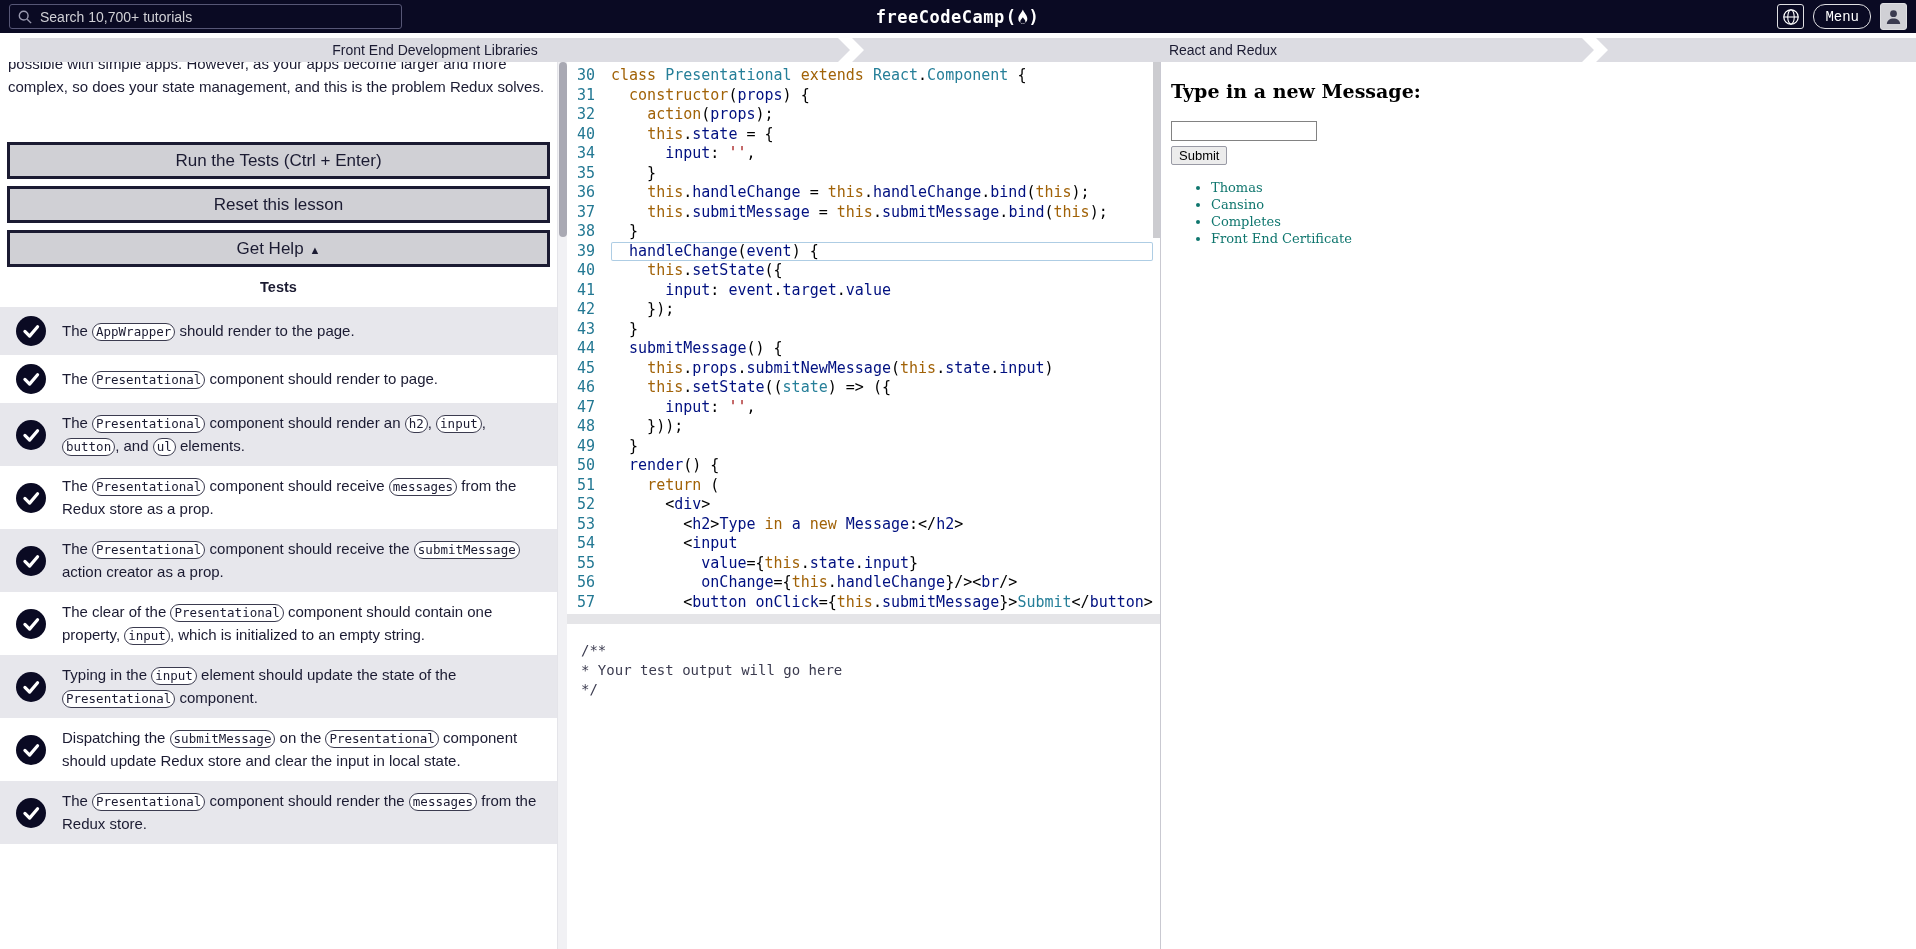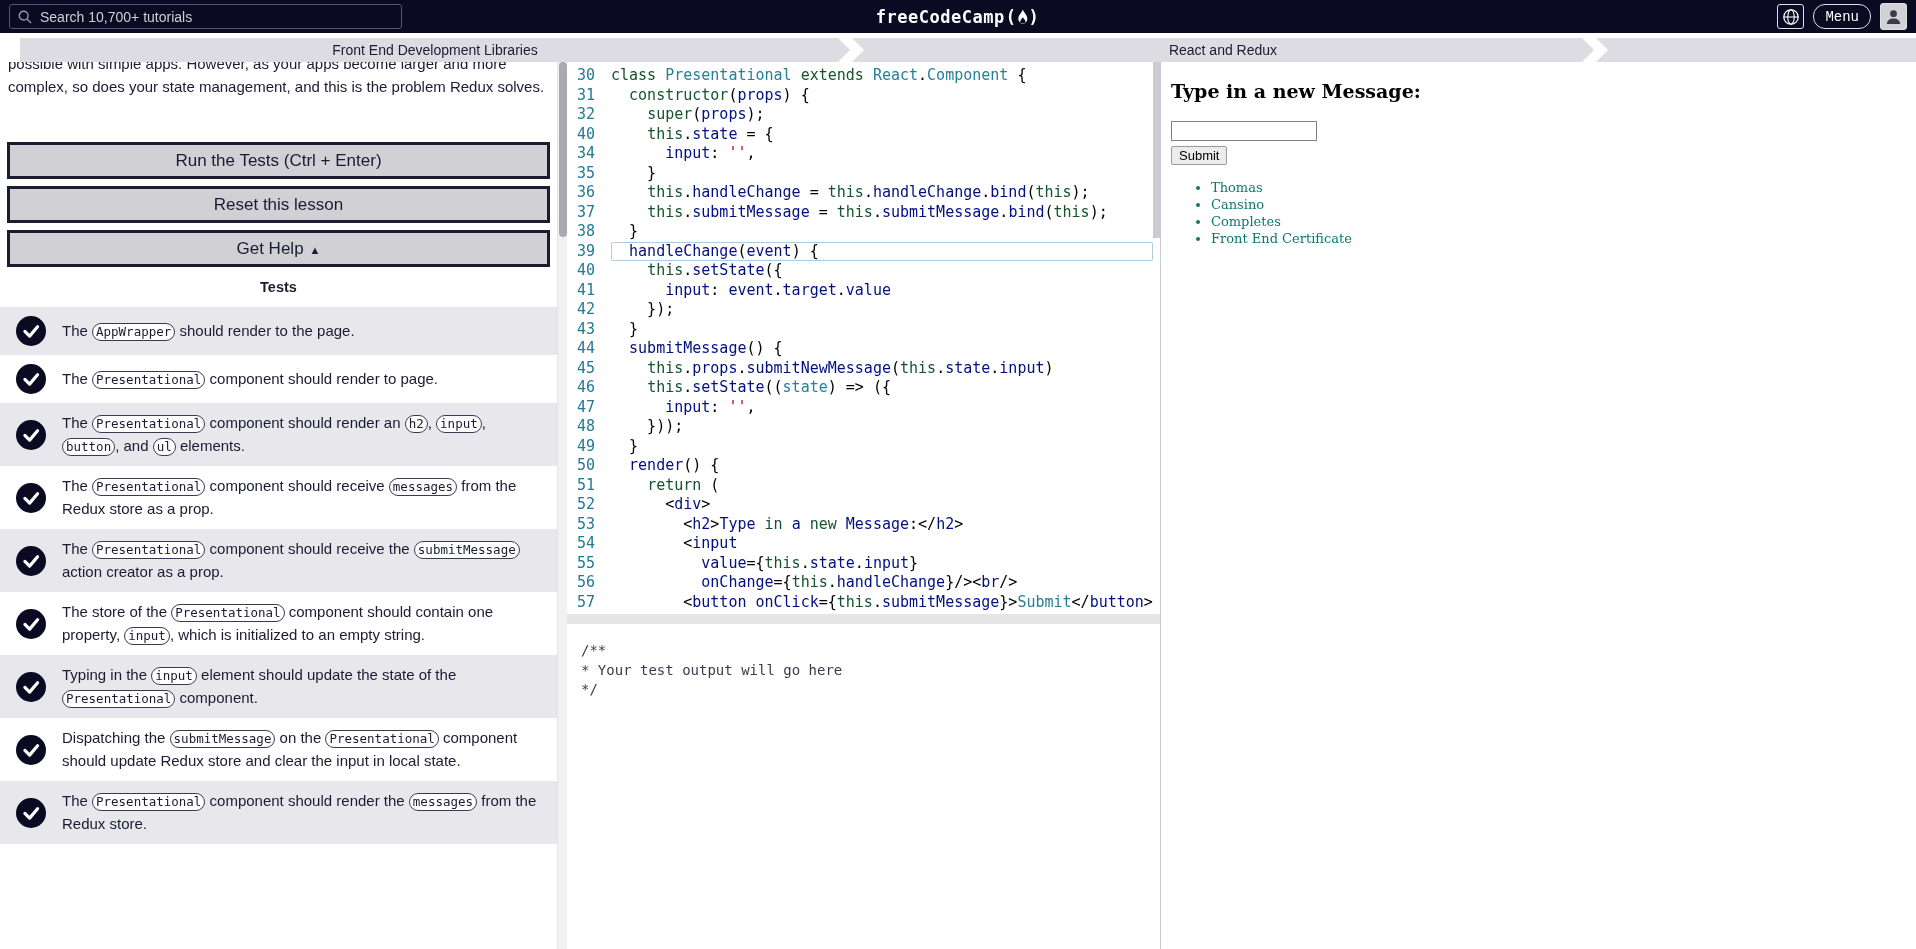--- a/index.html
+++ b/index.html
@@ -66,21 +66,21 @@
   
   .editor-col { width:594px; display:flex; flex-direction:column; border-right:1px solid #c9c9d1; background:#fff; }
   .editor-wrap { height:552px; display:flex; overflow:hidden; position:relative; }
   .editor-lines { flex:1; padding-top:4px; font-family:"DejaVu Sans Mono",monospace;
     font-size:15px; cursor:text; }
   .code-line { display:flex; height:19.5px; line-height:19.5px; white-space:pre; }
   .line-num { flex:none; width:28px; text-align:right; padding-right:16px; box-sizing:content-box;
     color:#237893; }
   .line-content { flex:1; }
   .code-line.current .line-content { box-shadow:inset 0 0 0 1px #aecde4; border-radius:2px; }
-  .tok-k { color:#14532d; } .tok-i { color:#001080; } .tok-t { color:#267f99; }
+  .tok-k { color:#a16207; } .tok-i { color:#001080; } .tok-t { color:#267f99; }
   .tok-s { color:#a31515; } .tok-p { color:#000000; }
   .editor-vscroll { width:13px; position:relative; }
   .editor-vscroll .thumb { position:absolute; top:0; left:0; width:13px; height:176px;
     background:rgba(110,110,120,0.35); cursor:grab; }
   .pane-divider { height:10px; background:#e5e5e8; cursor:row-resize; }
   .console { flex:1; background:#fff; padding:17px 14px; font-family:"DejaVu Sans Mono",monospace;
     font-size:14px; line-height:19.5px; color:#3b3b4f; }
 
   
   .preview { flex:1; background:#fff; padding:10px 10px; overflow:hidden; }
@@ -185,21 +185,21 @@
             <circle cx="16" cy="16" r="16" fill="#0a0a23"></circle>
             <path d="M9.5 16.5l5 5 8.5-10" stroke="#fff" stroke-width="3.4" fill="none" stroke-linecap="round" stroke-linejoin="round"></path>
           </svg>
           <div class="test-text"><span>The </span><code>Presentational</code><span> component should receive the </span><code>submitMessage</code><span> action creator as a prop.</span></div>
         </div>
         <div class="test-row">
           <svg viewBox="0 0 32 32" class="check">
             <circle cx="16" cy="16" r="16" fill="#0a0a23"></circle>
             <path d="M9.5 16.5l5 5 8.5-10" stroke="#fff" stroke-width="3.4" fill="none" stroke-linecap="round" stroke-linejoin="round"></path>
           </svg>
-          <div class="test-text"><span>The store of the </span><code>Presentational</code><span> component should contain one property, </span><code>input</code><span>, which is initialized to an empty string.</span></div>
+          <div class="test-text"><span>The clear of the </span><code>Presentational</code><span> component should contain one property, </span><code>input</code><span>, which is initialized to an empty string.</span></div>
         </div>
         <div class="test-row">
           <svg viewBox="0 0 32 32" class="check">
             <circle cx="16" cy="16" r="16" fill="#0a0a23"></circle>
             <path d="M9.5 16.5l5 5 8.5-10" stroke="#fff" stroke-width="3.4" fill="none" stroke-linecap="round" stroke-linejoin="round"></path>
           </svg>
           <div class="test-text"><span>Typing in the </span><code>input</code><span> element should update the state of the </span><code>Presentational</code><span> component.</span></div>
         </div>
         <div class="test-row">
           <svg viewBox="0 0 32 32" class="check">
@@ -220,21 +220,21 @@
 
   <div class="left-scrollbar">
     <div class="thumb"></div>
   </div>
 
   <section class="editor-col">
     <div class="editor-wrap">
       <div class="editor-lines" id="editor-lines">
           <div class="code-line"><span class="line-num">30</span><span class="line-content"><span class="tok-k">class</span><span class="tok-p"> </span><span class="tok-t">Presentational</span><span class="tok-p"> </span><span class="tok-k">extends</span><span class="tok-p"> </span><span class="tok-t">React</span><span class="tok-p">.</span><span class="tok-t">Component</span><span class="tok-p"> {</span></span></div>
           <div class="code-line"><span class="line-num">31</span><span class="line-content"><span class="tok-p">  </span><span class="tok-k">constructor</span><span class="tok-p">(</span><span class="tok-i">props</span><span class="tok-p">) {</span></span></div>
-          <div class="code-line"><span class="line-num">32</span><span class="line-content"><span class="tok-p">    </span><span class="tok-k">super</span><span class="tok-p">(</span><span class="tok-i">props</span><span class="tok-p">);</span></span></div>
+          <div class="code-line"><span class="line-num">32</span><span class="line-content"><span class="tok-p">    </span><span class="tok-k">action</span><span class="tok-p">(</span><span class="tok-i">props</span><span class="tok-p">);</span></span></div>
           <div class="code-line"><span class="line-num">40</span><span class="line-content"><span class="tok-p">    </span><span class="tok-k">this</span><span class="tok-p">.</span><span class="tok-i">state</span><span class="tok-p"> = {</span></span></div>
           <div class="code-line"><span class="line-num">34</span><span class="line-content"><span class="tok-p">      </span><span class="tok-i">input</span><span class="tok-p">: </span><span class="tok-s">''</span><span class="tok-p">,</span></span></div>
           <div class="code-line"><span class="line-num">35</span><span class="line-content"><span class="tok-p">    }</span></span></div>
           <div class="code-line"><span class="line-num">36</span><span class="line-content"><span class="tok-p">    </span><span class="tok-k">this</span><span class="tok-p">.</span><span class="tok-i">handleChange</span><span class="tok-p"> = </span><span class="tok-k">this</span><span class="tok-p">.</span><span class="tok-i">handleChange</span><span class="tok-p">.</span><span class="tok-i">bind</span><span class="tok-p">(</span><span class="tok-k">this</span><span class="tok-p">);</span></span></div>
           <div class="code-line"><span class="line-num">37</span><span class="line-content"><span class="tok-p">    </span><span class="tok-k">this</span><span class="tok-p">.</span><span class="tok-i">submitMessage</span><span class="tok-p"> = </span><span class="tok-k">this</span><span class="tok-p">.</span><span class="tok-i">submitMessage</span><span class="tok-p">.</span><span class="tok-i">bind</span><span class="tok-p">(</span><span class="tok-k">this</span><span class="tok-p">);</span></span></div>
           <div class="code-line"><span class="line-num">38</span><span class="line-content"><span class="tok-p">  }</span></span></div>
           <div class="code-line current"><span class="line-num">39</span><span class="line-content"><span class="tok-p">  </span><span class="tok-i">handleChange</span><span class="tok-p">(</span><span class="tok-i">event</span><span class="tok-p">) {</span></span></div>
           <div class="code-line"><span class="line-num">40</span><span class="line-content"><span class="tok-p">    </span><span class="tok-k">this</span><span class="tok-p">.</span><span class="tok-i">setState</span><span class="tok-p">({</span></span></div>
           <div class="code-line"><span class="line-num">41</span><span class="line-content"><span class="tok-p">      </span><span class="tok-i">input</span><span class="tok-p">: </span><span class="tok-i">event</span><span class="tok-p">.</span><span class="tok-i">target</span><span class="tok-p">.</span><span class="tok-i">value</span></span></div>
           <div class="code-line"><span class="line-num">42</span><span class="line-content"><span class="tok-p">    });</span></span></div>

